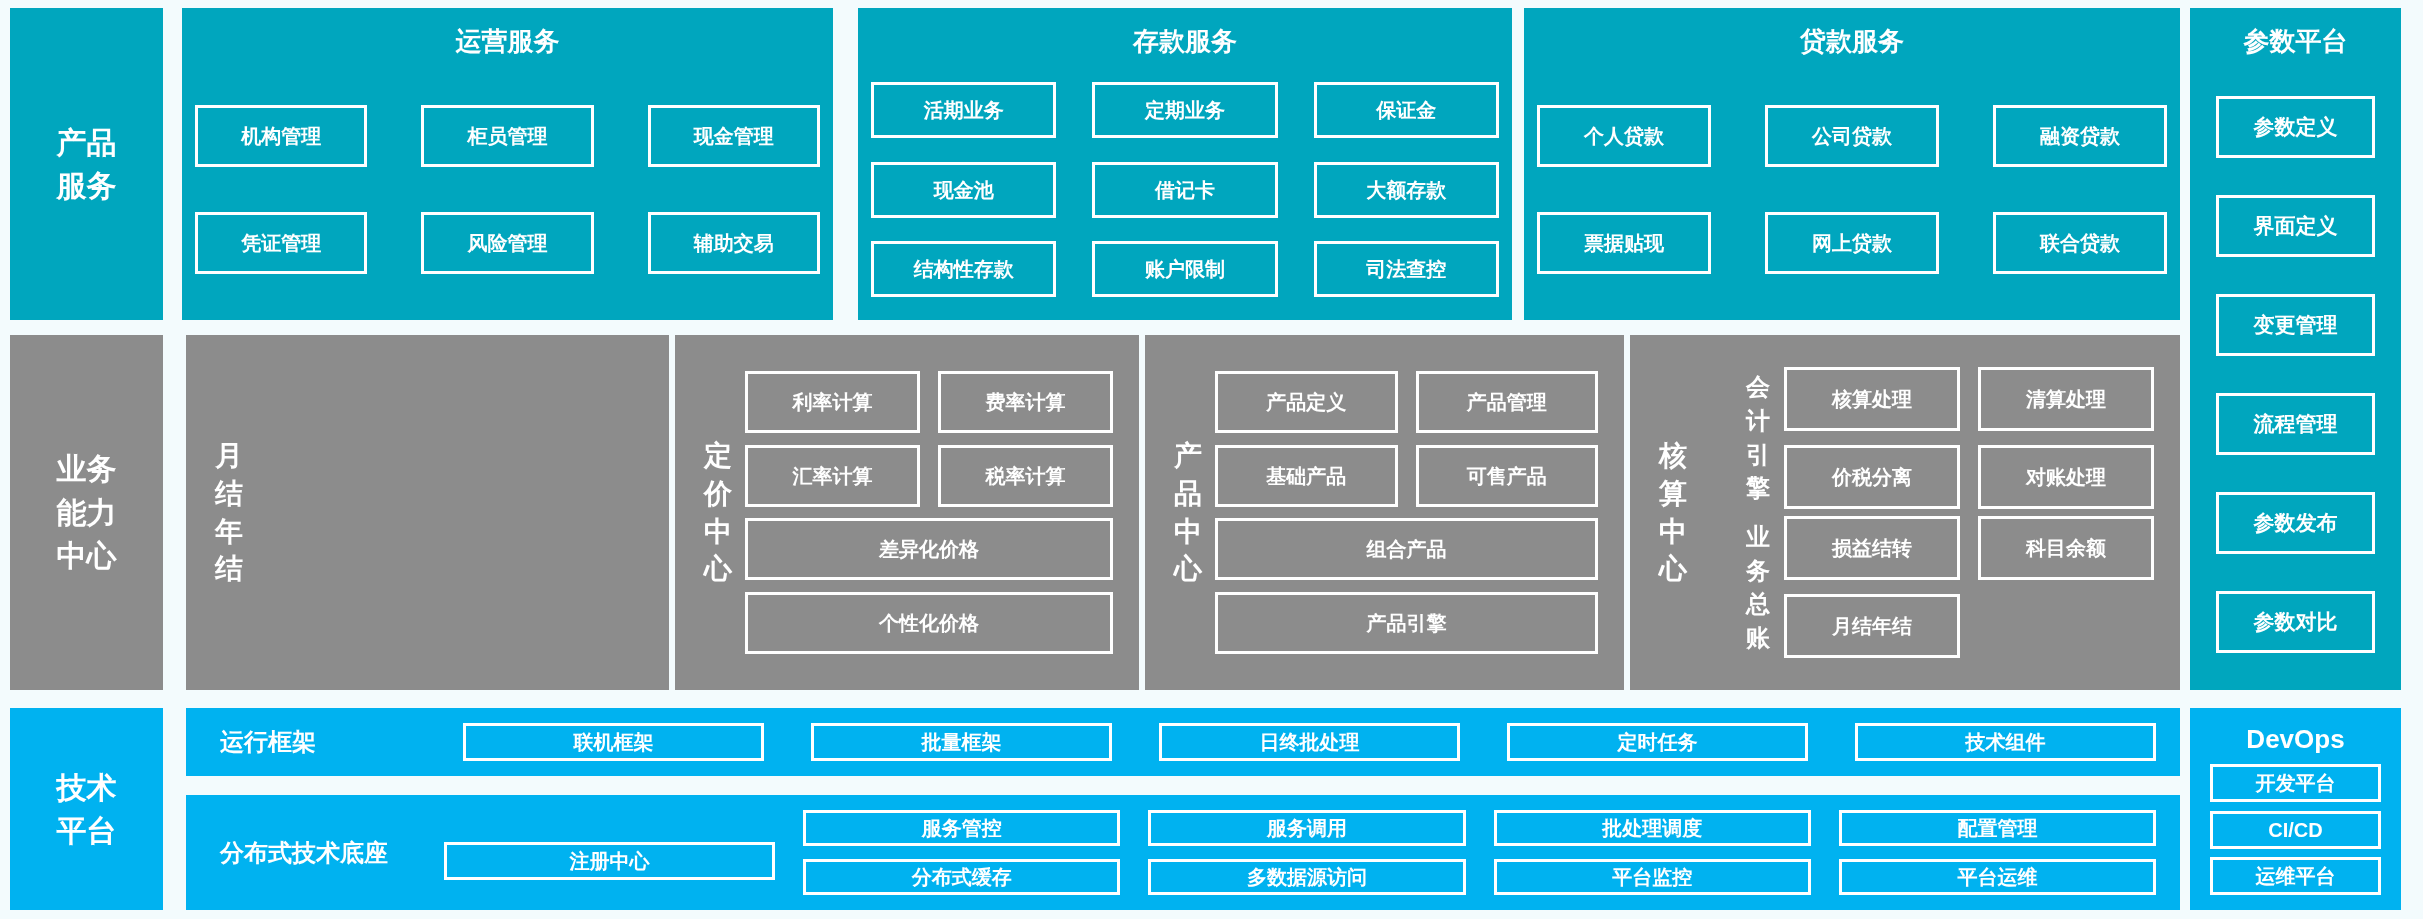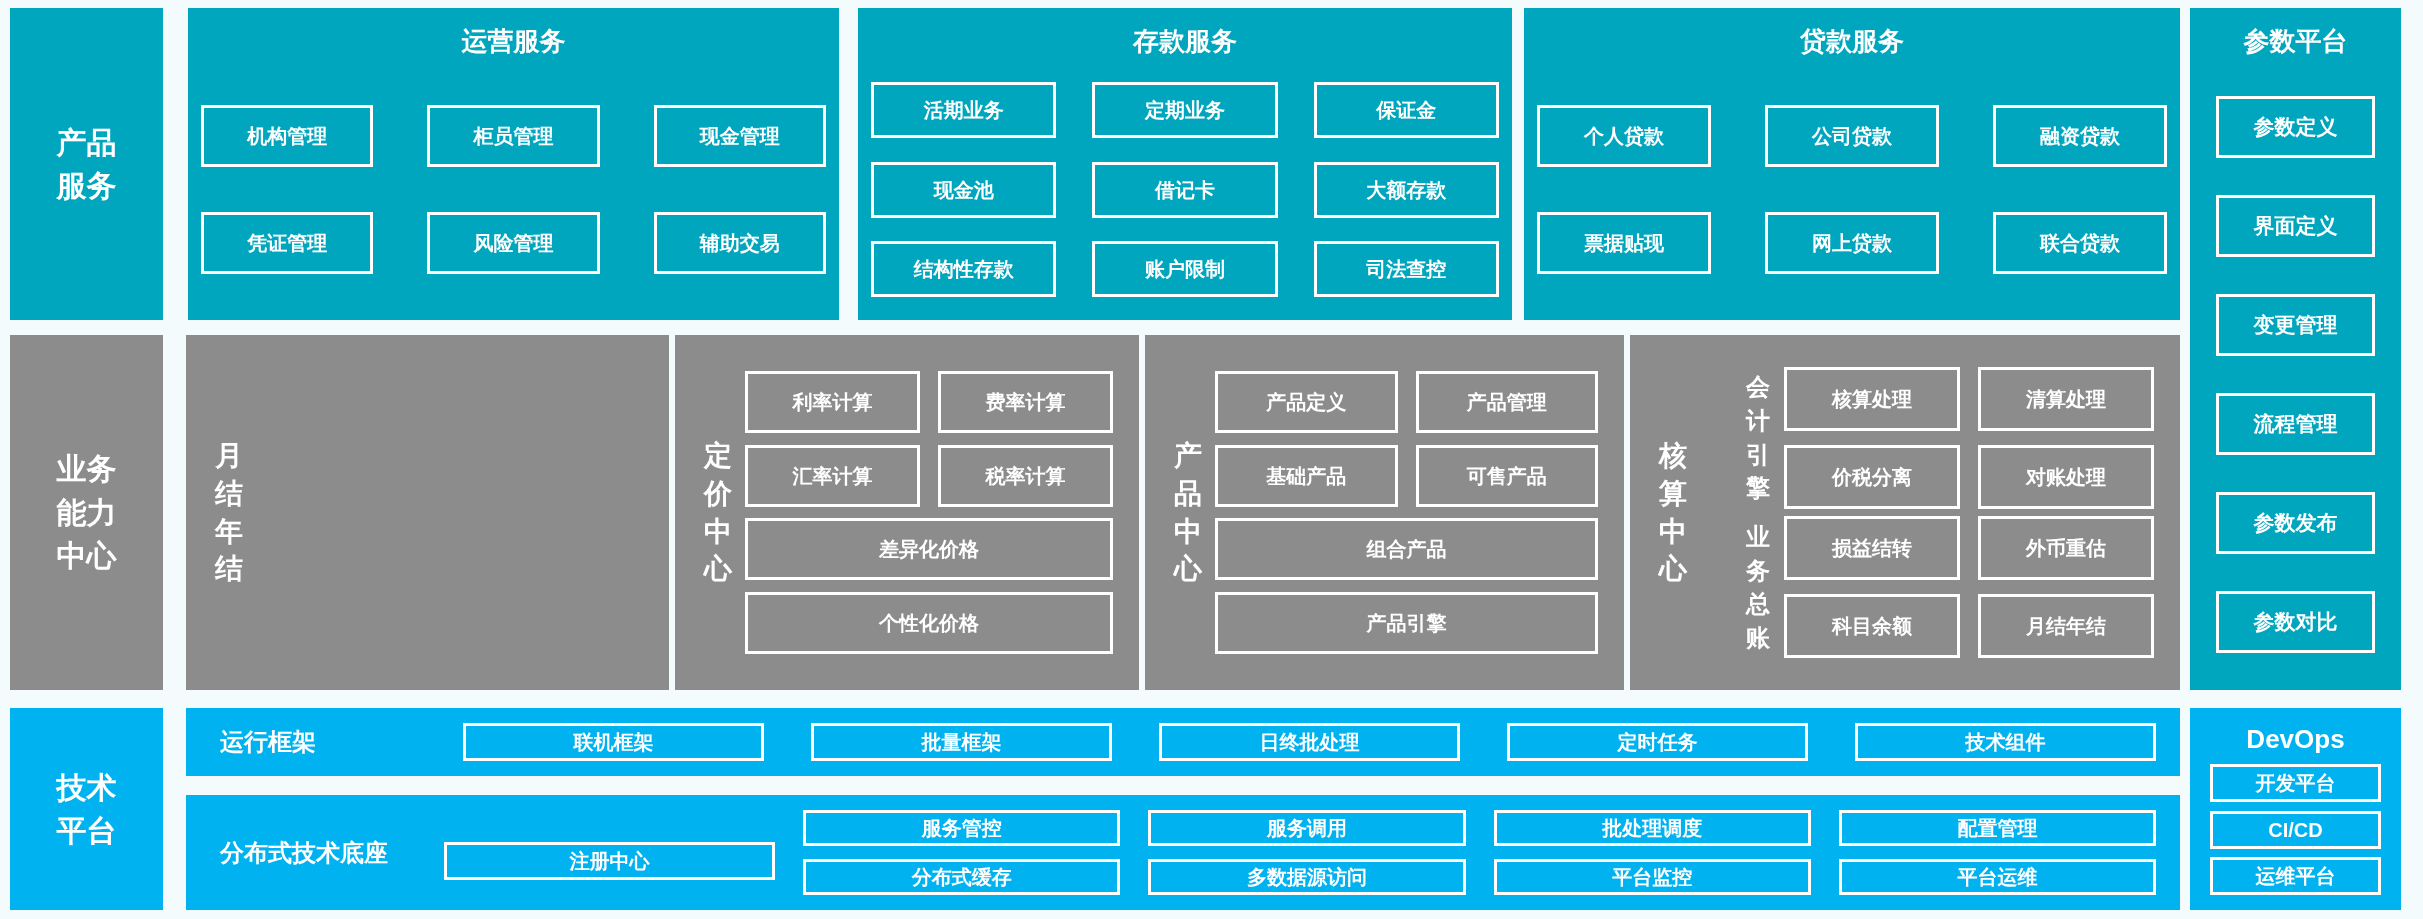--- a/index.html
+++ b/index.html
@@ -62,21 +62,21 @@
 </style>
 </head>
 <body>
 
 <div class="canvas">
 
   <div class="sec teal rail" style="left:10px;top:8px;width:153px;height:312px;">
     <span class="rail-text">产品服务</span>
   </div>
 
-  <div class="sec teal panel" style="left:188px;top:8px;width:651px;height:312px;">
+  <div class="sec teal panel" style="left:182px;top:8px;width:651px;height:312px;">
     <div class="sec-title">运营服务</div>
     <div class="grid grid3 rows-h62">
       <div class="box">机构管理</div>
       <div class="box">柜员管理</div>
       <div class="box">现金管理</div>
       <div class="box">凭证管理</div>
       <div class="box">风险管理</div>
       <div class="box">辅助交易</div>
     </div>
   </div>
@@ -161,21 +161,20 @@
           <div class="box">核算处理</div>
           <div class="box">清算处理</div>
           <div class="box">价税分离</div>
           <div class="box">对账处理</div>
         </div>
       </div>
       <div class="acct-group">
         <div class="vlabel sm">业务总账</div>
         <div class="acct-grid">
           <div class="box">损益结转</div>
-          <div class="box">外币重估</div>
           <div class="box">科目余额</div>
           <div class="box">月结年结</div>
         </div>
       </div>
     </div>
   </div>
 
   <div class="sec blue rail" style="left:10px;top:708px;width:153px;height:202px;">
     <span class="rail-text">技术平台</span>
   </div>

